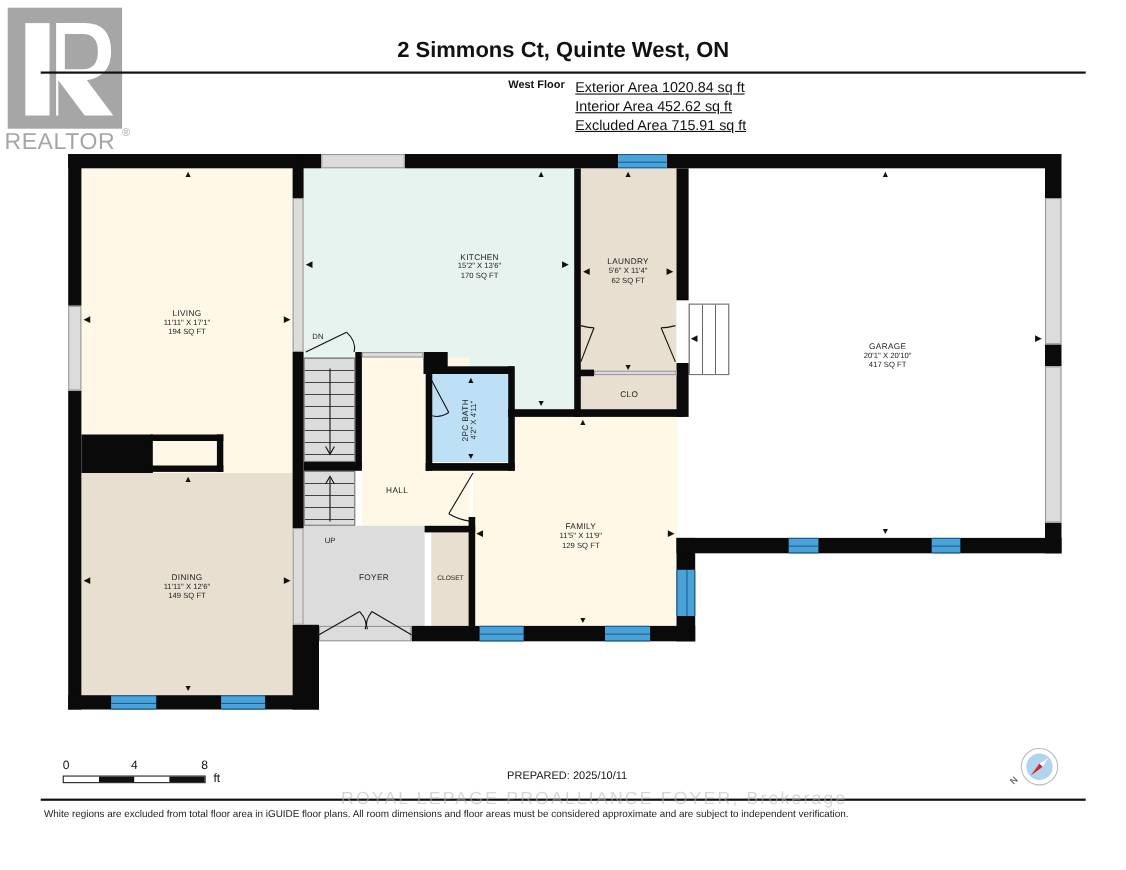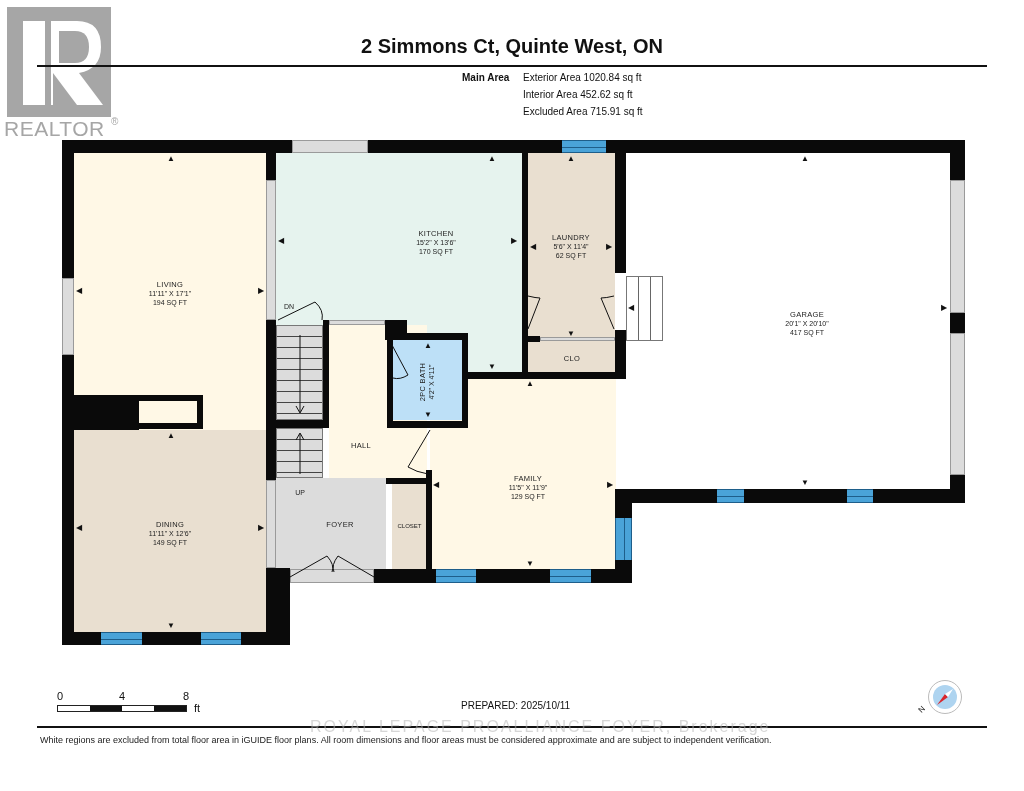--- a/index.html
+++ b/index.html
@@ -10,21 +10,21 @@
     
     .realtor-logo { left: 4px; top: 5px; width: 115px; height: 136px; }
     .realtor-box { position: absolute; left: 3px; top: 2px; width: 104px; height: 110px; background: #a6a6a6; }
     .realtor-text { position: absolute; left: 0; top: 112px; font-size: 21px; color: #a6a6a6; letter-spacing: 0.5px; }
     .realtor-reg { position: absolute; left: 107px; top: 111px; font-size: 10px; color: #a6a6a6; }
 
     
     .title { left: 0; width: 1024px; top: 35px; text-align: center; font-size: 20px; font-weight: bold; color: #111; }
     .header-rule { left: 37px; top: 65px; width: 950px; height: 2px; background: #111; }
     .floor-label { left: 462px; top: 72px; font-size: 10px; font-weight: bold; }
-    .area-line { left: 523px; font-size: 10px; color: #111; }
+    .area-line { left: 523px; font-size: 13px; color: #111; text-decoration: underline; }
 
     
     .wall { background: #0a0a0a; }
     .room { position: absolute; }
     .room-label { position: absolute; text-align: center; font-size: 7px; color: #222; line-height: 9px; text-transform: uppercase; }
     .room-label .name { font-size: 7.5px; letter-spacing: 0.3px; }
     .window { background: #4aa3d8; border-top: 1px solid #1e5e8a; border-bottom: 1px solid #1e5e8a; }
     .window::after { content: ""; position: absolute; left: 0; right: 0; top: 50%; height: 1px; background: #1e5e8a; }
     .window.v::after { top: 0; bottom: 0; left: 50%; width: 1px; height: auto; }
     .opening { background: #dcdcdc; border: 1px solid #9a9a9a; }
@@ -55,21 +55,21 @@
       <path d="M44 14 H70 Q94 14 94 40 Q94 62 72 66 L96 98 H70 L46 66 V98 H44 Z" fill="#fff"></path>
       <path d="M52 24 H68 Q82 24 82 40 Q82 56 68 56 H52 Z" fill="#a6a6a6"></path>
     </svg>
   </div>
   <div class="realtor-text">REALTOR</div>
   <div class="realtor-reg">®</div>
 </div>
 
 <div class="abs title">2 Simmons Ct, Quinte West, ON</div>
 <div class="abs header-rule"></div>
-<div class="abs floor-label">Main Area</div>
+<div class="abs floor-label">West Floor</div>
 <div class="abs area-line" style="top:72px">Exterior Area 1020.84 sq ft</div>
 <div class="abs area-line" style="top:89px">Interior Area 452.62 sq ft</div>
 <div class="abs area-line" style="top:106px">Excluded Area 715.91 sq ft</div>
 
 <div class="abs" style="left:0;top:0;width:1024px;height:791px;">
 
   <div class="room" style="left:74px;top:153px;width:192px;height:277px;background:#fff8e6;"></div>
   <div class="room" style="left:276px;top:153px;width:246px;height:222px;background:#e6f3ee;"></div>
   <div class="room" style="left:527px;top:153px;width:88px;height:218px;background:#e9dfd0;"></div>
   <div class="room" style="left:626px;top:153px;width:324px;height:336px;background:#ffffff;"></div>

